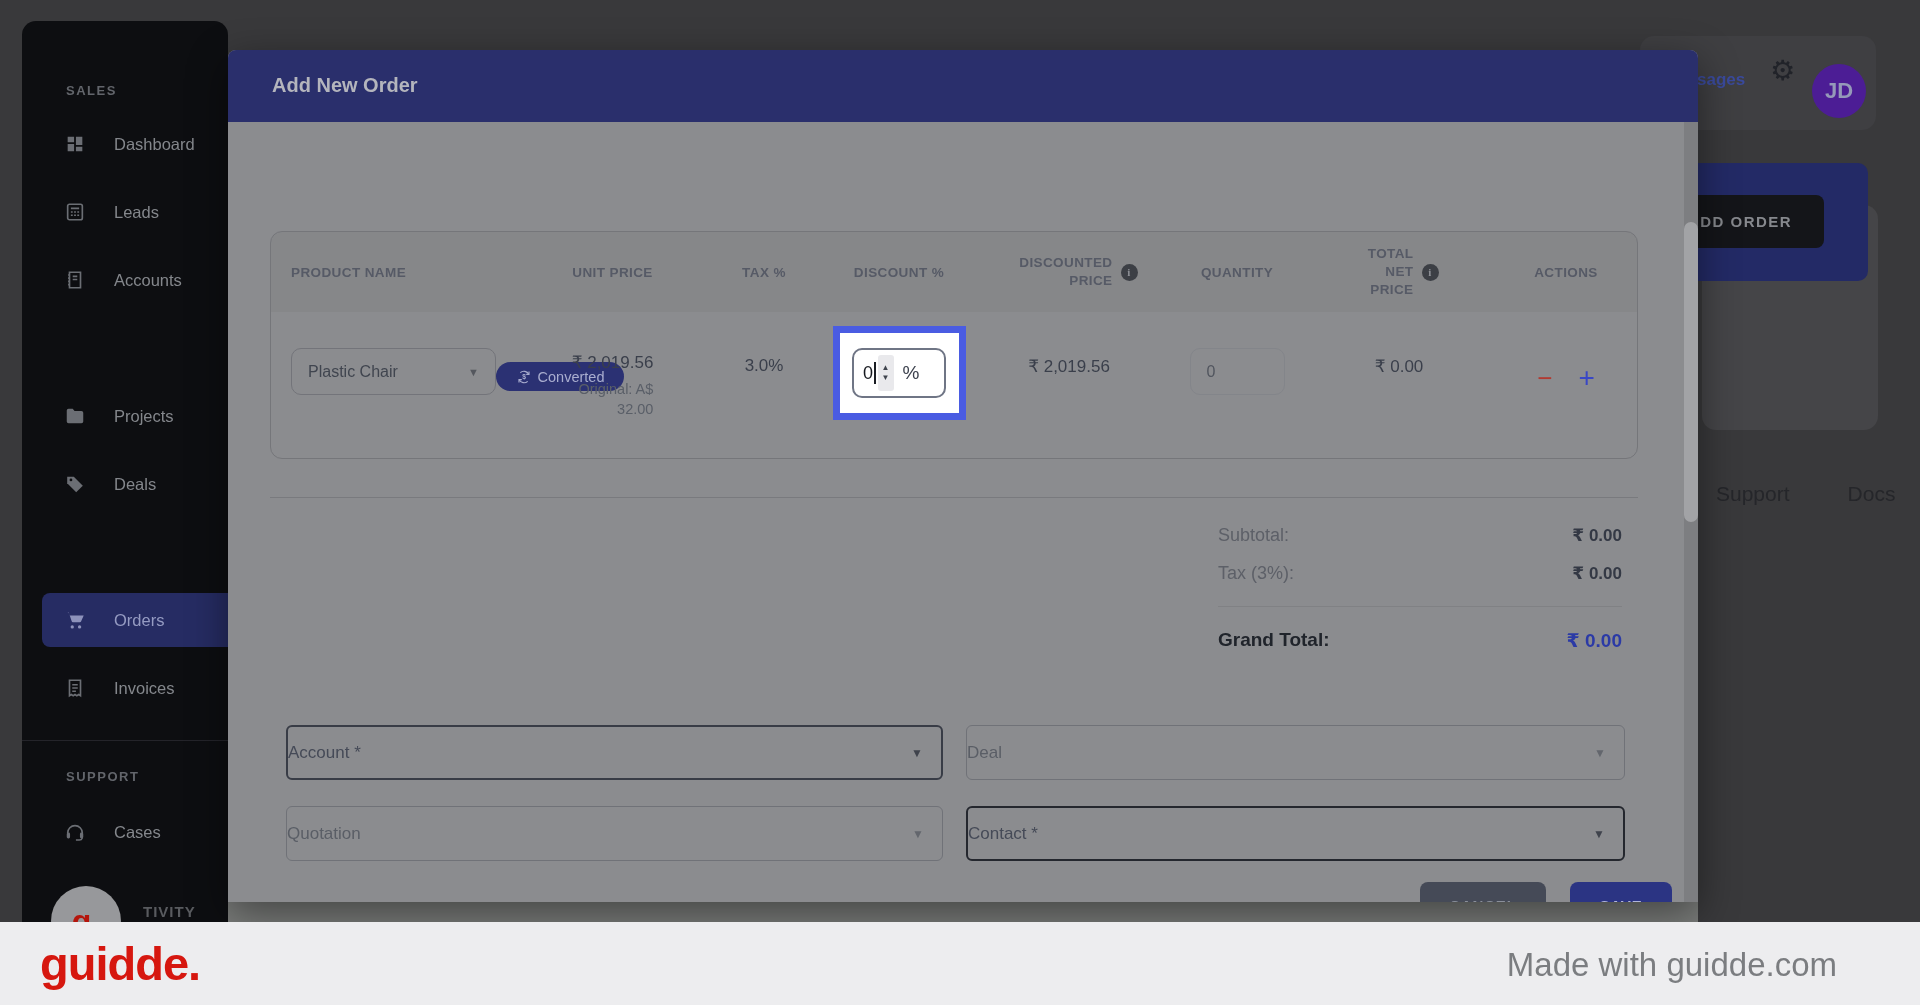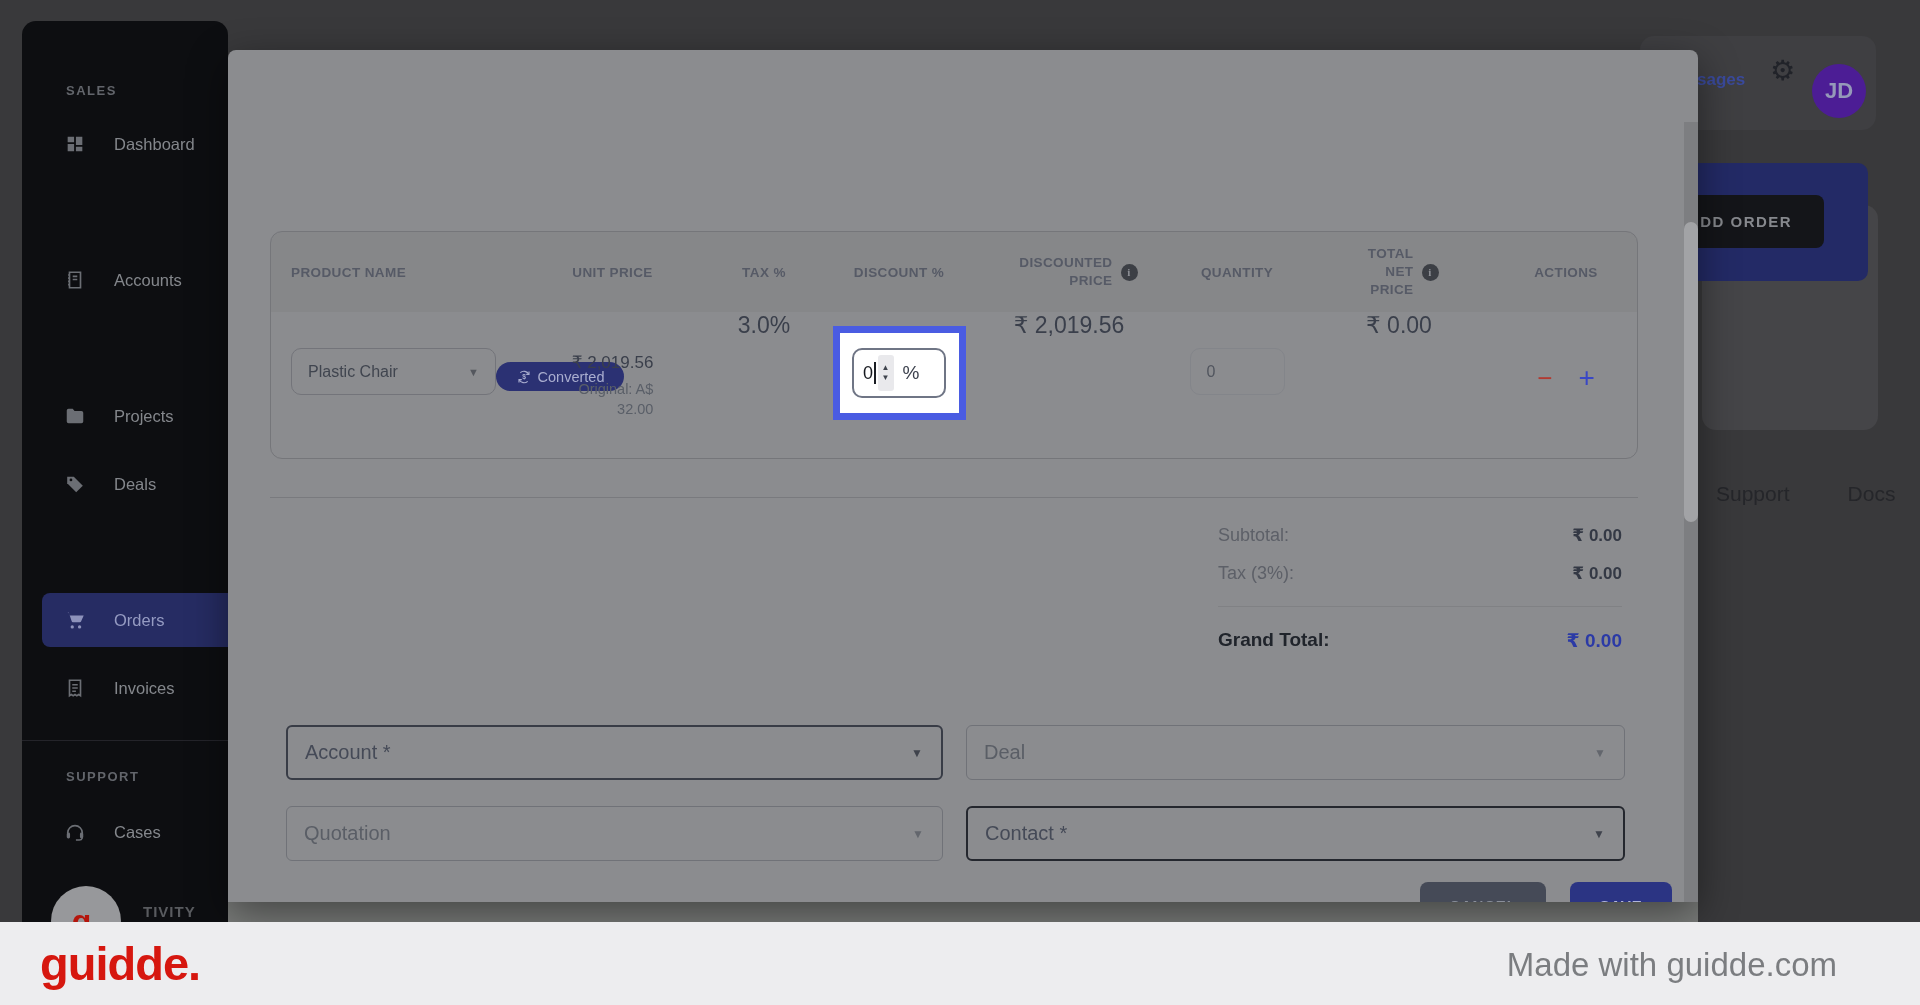--- a/index.html
+++ b/index.html
@@ -67,21 +67,21 @@
   .product-col { display:flex; flex-direction:row; margin-top:36px; }
   .select-sm { width:205px; height:47px; border:1.5px solid #73747a; border-radius:10px;
     display:flex; align-items:center; position:relative; background:transparent; }
   .select-sm .sel-label { margin-left:16px; font-size:16px; color:#40454f; }
   .select-sm .caret { position:absolute; right:16px; font-size:11px; color:#54575e; }
   .badge-converted { margin-top:14px; width:128px; height:29px; border-radius:15px; background:#2b3173;
     color:#a9adcf; font-size:14.5px; display:flex; align-items:center; justify-content:center; gap:6px; }
   .price-block { margin-top:40px; display:flex; flex-direction:column; align-items:flex-end; }
   .price-main { font-size:17px; color:#3a3f4b; }
   .price-sub { margin-top:6px; font-size:14.5px; color:#5a5f68; text-align:right; line-height:1.4; }
-  .tax-val, .money-val { font-size:23px; color:#3a3f4b; }
+  .tax-val, .money-val { margin-top:44px; font-size:17px; color:#3a3f4b; }
   
   .hl-box { margin-top:14px; width:133px; height:94px; background:#ffffff;
     border:7px solid #4a5ce2; display:flex; align-items:center; justify-content:center; }
   .spin-field { width:94px; height:50px; border:2px solid #6f7585; border-radius:10px;
     background:#fff; display:flex; align-items:center; padding:0 9px; }
   .spin-val { font-size:18px; color:#15181e; }
   .text-caret { width:1.5px; height:22px; background:#1a1d23; margin-left:1px; }
   .spinner { width:16px; height:36px; margin-left:2px; background:#e9e9ec; border-radius:3px;
     display:flex; flex-direction:column; align-items:center; justify-content:center; }
   .spinner span { font-size:8px; line-height:1.2; color:#3f444d; }
@@ -96,21 +96,21 @@
   
   .totals { position:absolute; left:990px; top:466px; width:404px; }
   .t-row { height:38px; display:flex; justify-content:space-between; align-items:center; }
   .t-label { font-size:18px; color:#5d6068; }
   .t-val { font-size:17px; font-weight:bold; color:#343945; }
   .t-div { height:1px; background:#808184; margin:14px 0; }
   .t-row.grand .t-label { font-size:19px; font-weight:bold; color:#20242b; }
   .t-row.grand .t-val { font-size:19px; color:#2b3aa6; }
   
   .form-select { position:absolute; height:55px; border-radius:6px; display:flex; align-items:center; }
-  .form-select .fs-label { margin-left:17px; font-size:20px; }
+  .form-select .fs-label { font-size:17px; }
   .form-select .caret { position:absolute; right:18px; font-size:12px; }
   .fs-strong { border:2px solid #383c46; }
   .fs-strong .fs-label { color:#454a57; }
   .fs-strong .caret { color:#3f434c; }
   .fs-light { border:1.5px solid #707278; }
   .fs-light .fs-label { color:#5a5e66; }
   .fs-light .caret { color:#63666d; }
   .fs-dark { border:2px solid #24272e; }
   .fs-dark .fs-label { color:#454a57; }
   .fs-dark .caret { color:#3f434c; }
@@ -146,20 +146,29 @@
 
     <div class="nav-item" style="top:96px;">
       <span class="nicon">
         <svg width="22" height="22" viewBox="0 0 24 24" fill="currentColor">
             <path d="M4 4h7v6H4zM13 4h7v9h-7zM4 12h7v8H4zM13 15h7v5h-7z"></path>
           </svg>
       </span>
       <span class="nlabel">Dashboard</span>
     </div>
 
+    <div class="nav-item" style="top:164px;">
+      <span class="nicon">
+        <svg width="22" height="22" viewBox="0 0 24 24" fill="none" stroke="currentColor" stroke-width="1.8">
+            <rect x="4" y="3.5" width="16" height="17" rx="2"></rect>
+            <path d="M7.5 8h9M7.5 12h2M7.5 15.5h2M11 12h2M11 15.5h2M14.5 12h2M14.5 15.5h2"></path>
+          </svg>
+      </span>
+      <span class="nlabel">Leads</span>
+    </div>
 
     <div class="nav-item" style="top:232px;">
       <span class="nicon">
         <svg width="22" height="22" viewBox="0 0 24 24" fill="none" stroke="currentColor" stroke-width="1.8">
             <path d="M6 3.5h12v17H6z"></path>
             <path d="M6 6.5H4.5M6 10H4.5M6 13.5H4.5M6 17H4.5M9.5 8h5M9.5 11.5h5"></path>
           </svg>
       </span>
       <span class="nlabel">Accounts</span>
     </div>
@@ -239,20 +248,23 @@
   <div class="add-order-btn">
     <span>ADD ORDER</span>
   </div>
   <div class="bg-links">
     <span>Support</span>
     <span>Docs</span>
   </div>
 
   <div class="modal-under"></div>
   <div class="modal">
+    <div class="modal-header">
+      <div class="modal-title">Add New Order</div>
+    </div>
 
     <div class="items-card">
       <div class="tgrid thead">
         <div class="th left">PRODUCT NAME</div>
         <div class="th">UNIT PRICE</div>
         <div class="th">TAX %</div>
         <div class="th">DISCOUNT %</div>
         <div class="th">
           <span class="wrap2">DISCOUNTED PRICE</span>
           <span class="info-dot">i</span>

